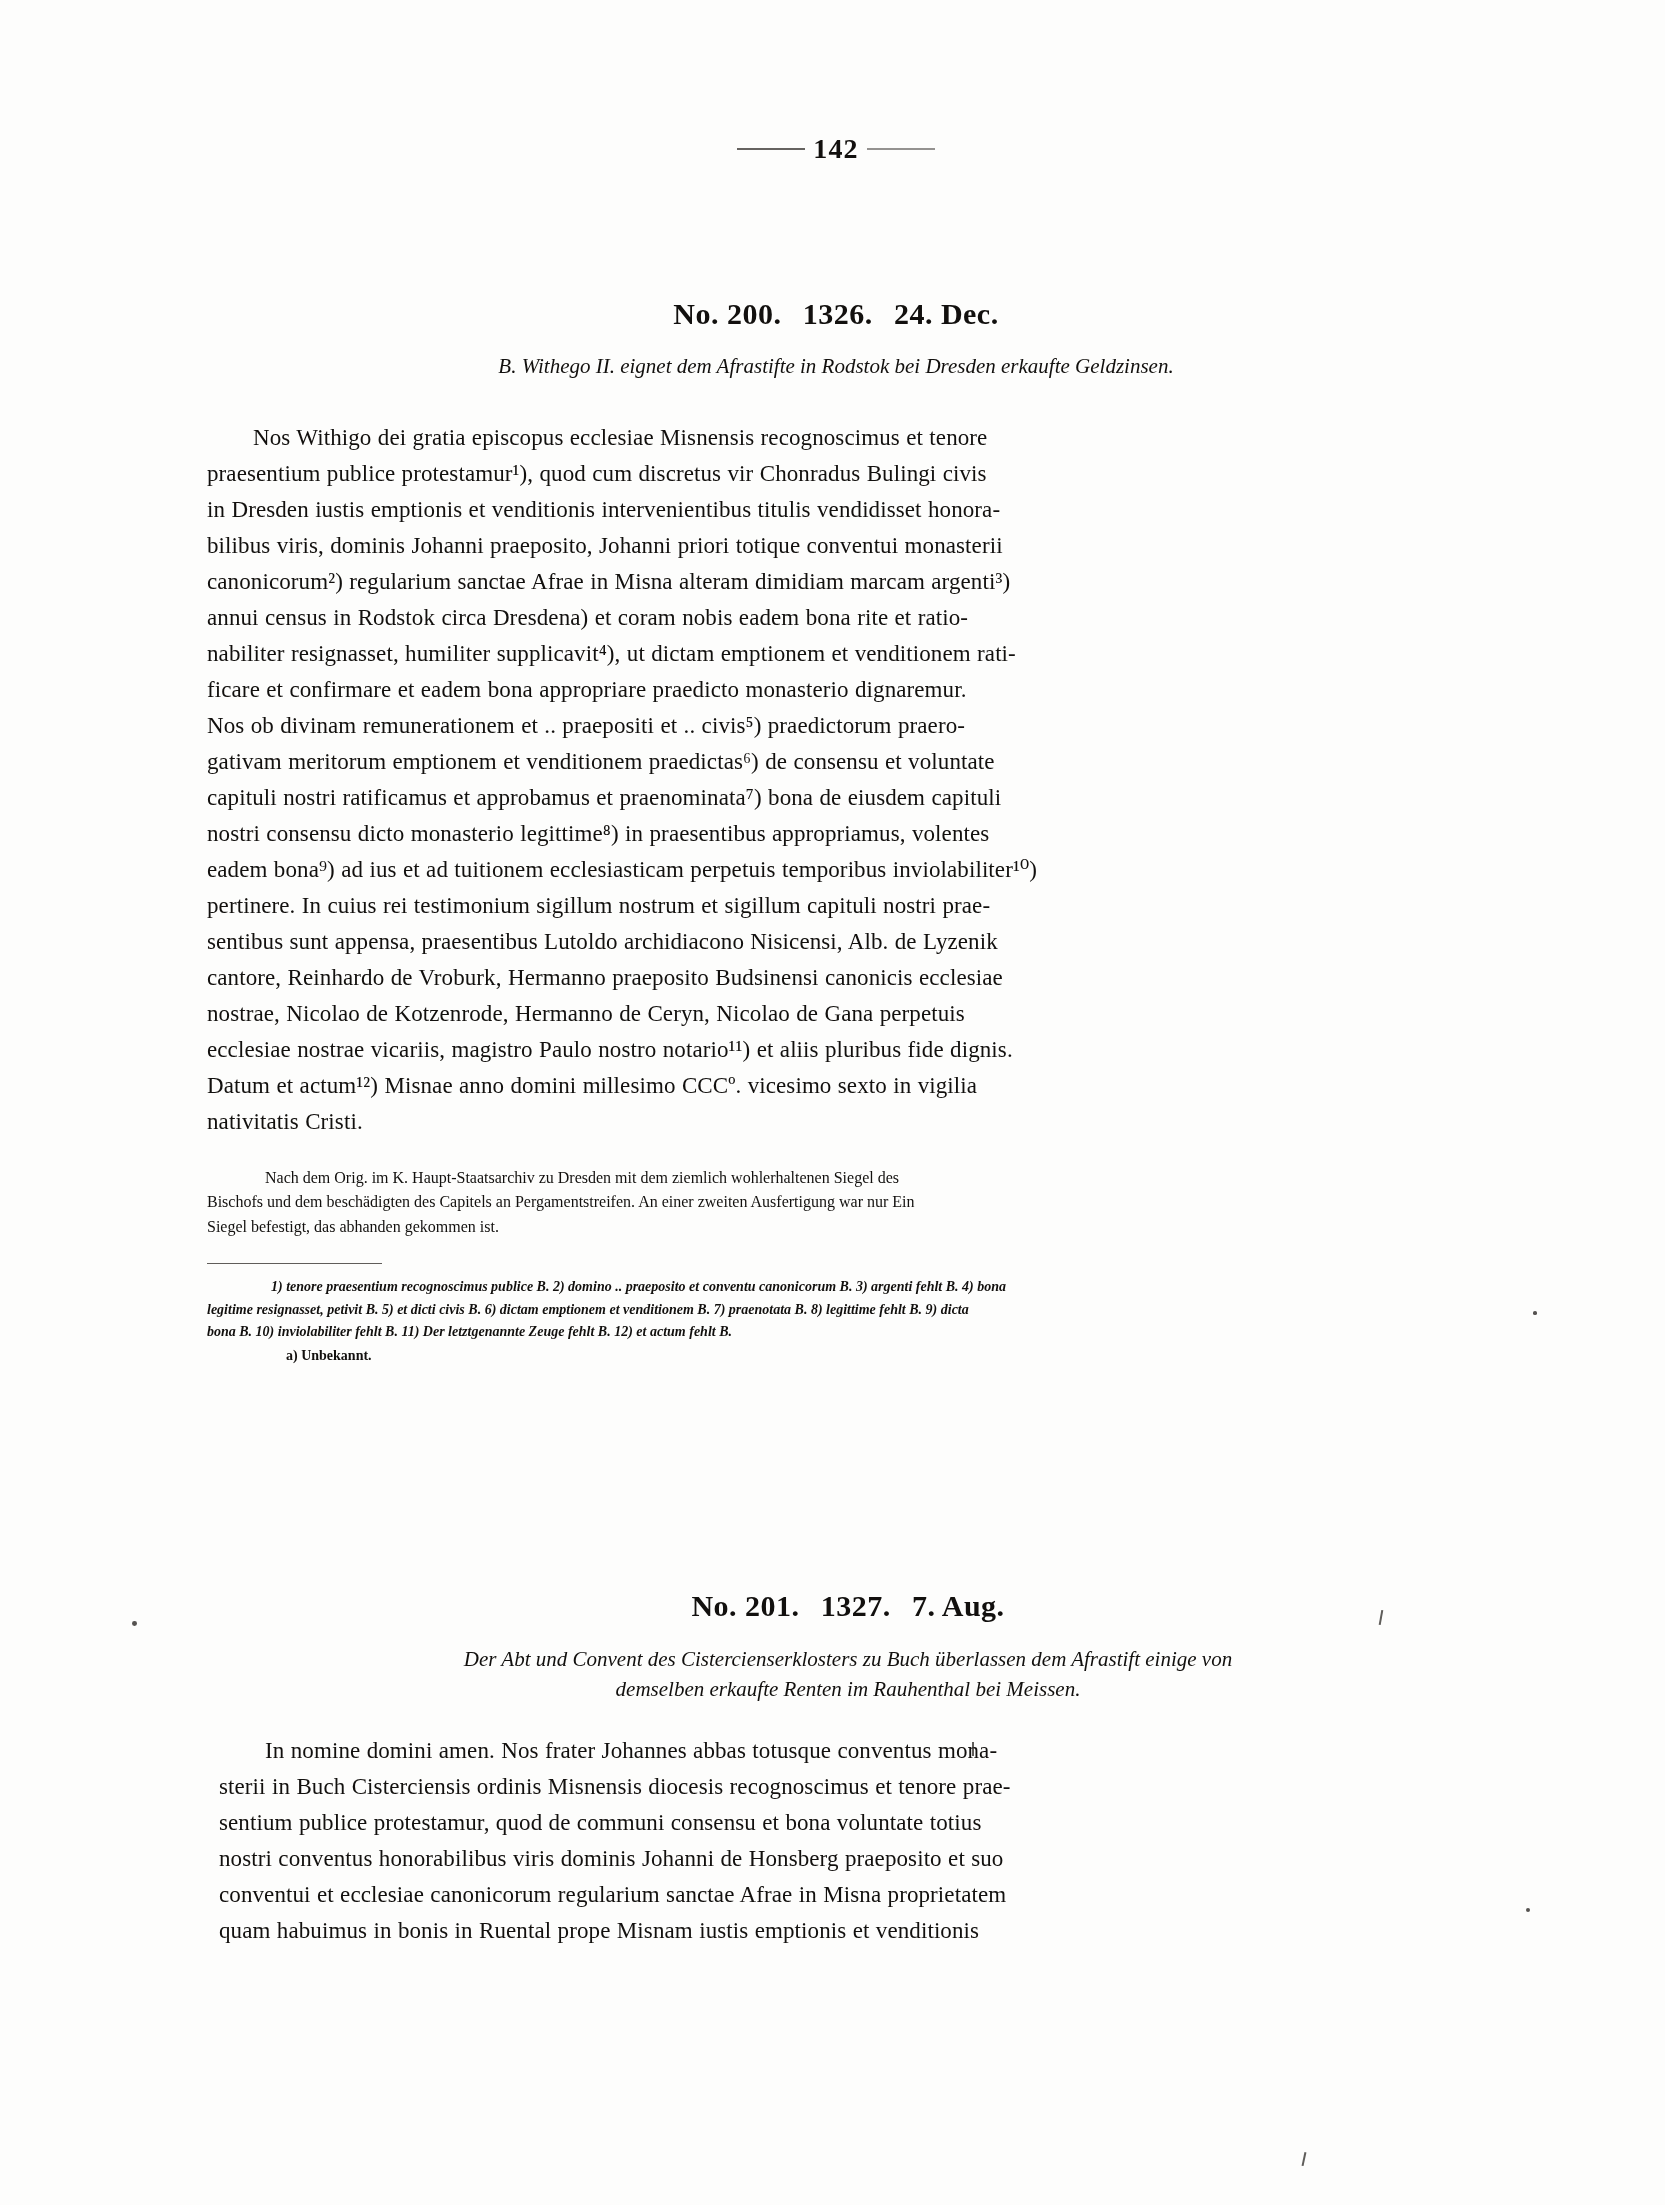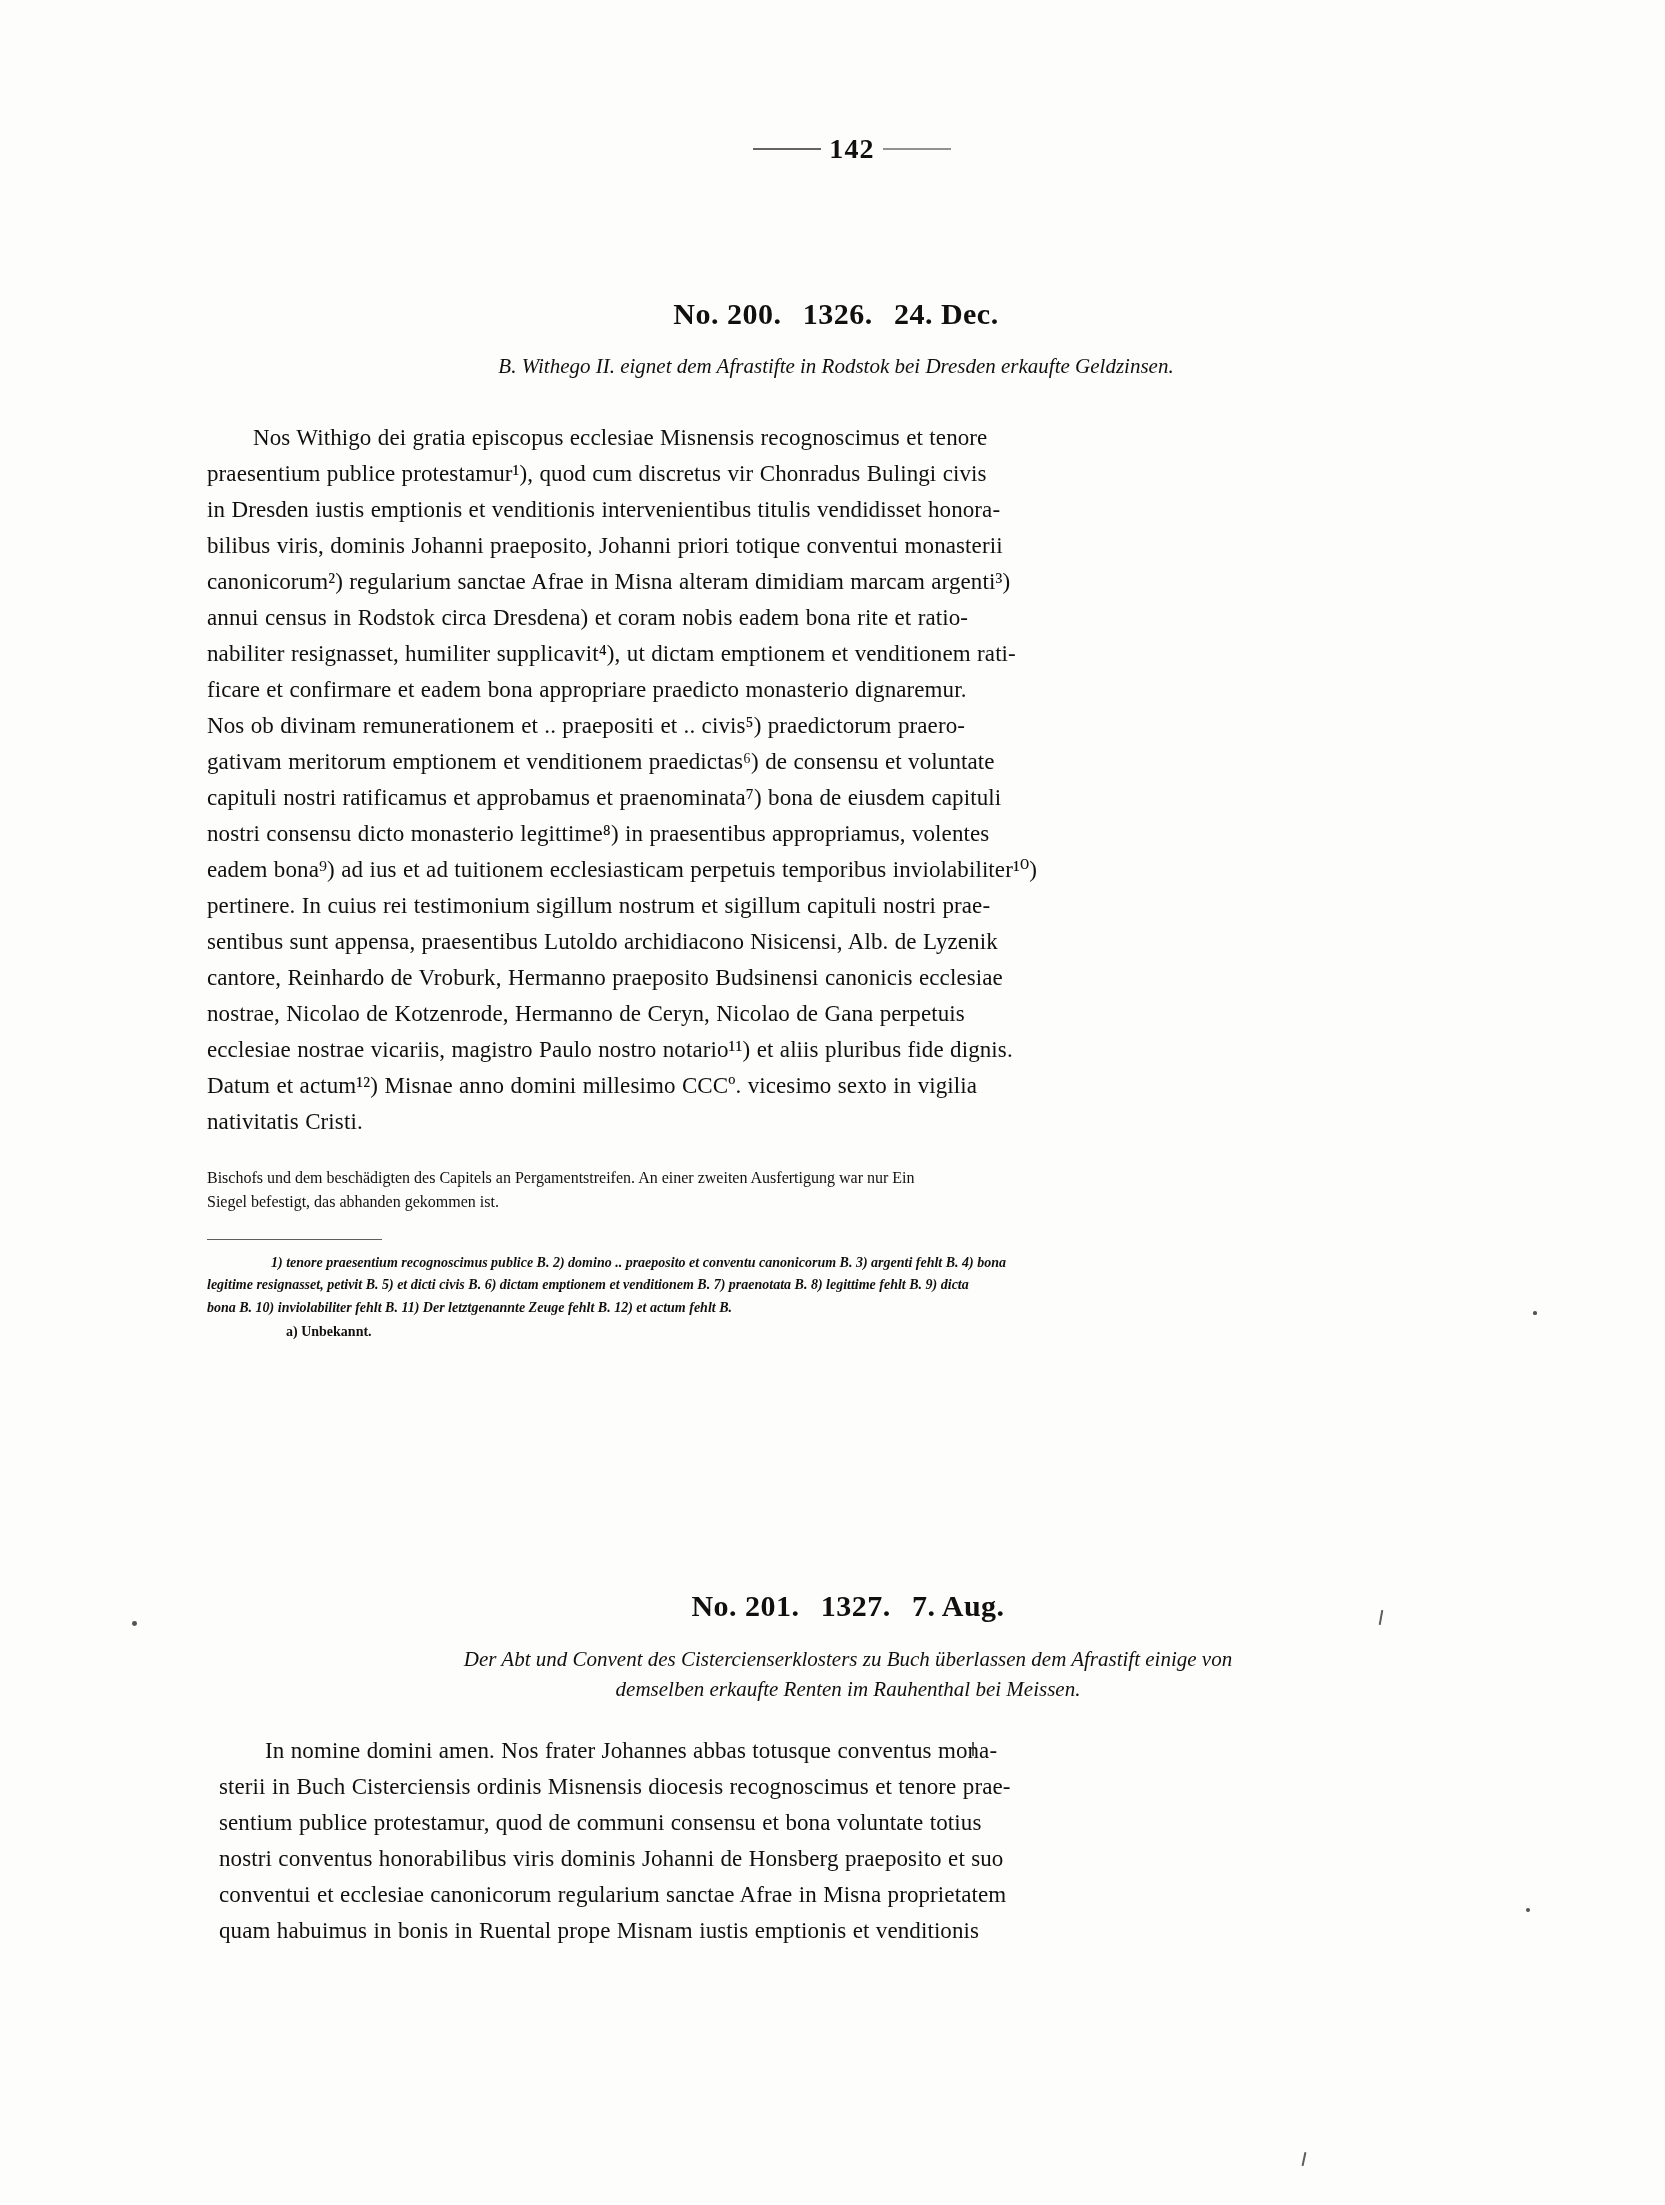--- a/index.html
+++ b/index.html
@@ -19,21 +19,21 @@
   .content {
     position: absolute;
     left: 207px;
     top: 0;
     width: 1258px;
   }
 
   
   .running-head {
     position: absolute;
-    left: 16px;
+    left: 0;
     top: 135px;
     width: 1258px;
     text-align: right;
     display: flex;
     align-items: center;
     justify-content: center;
     gap: 8px;
   }
   .rule-dash {
     display: inline-block;
@@ -170,20 +170,21 @@
         <div>pertinere.   In cuius rei testimonium sigillum nostrum et sigillum capituli nostri prae-</div>
         <div>sentibus sunt appensa, praesentibus Lutoldo archidiacono Nisicensi, Alb. de Lyzenik</div>
         <div>cantore, Reinhardo de Vroburk, Hermanno praeposito Budsinensi canonicis ecclesiae</div>
         <div>nostrae, Nicolao de Kotzenrode, Hermanno de Ceryn, Nicolao de Gana perpetuis</div>
         <div>ecclesiae nostrae vicariis, magistro Paulo nostro notario¹¹) et aliis pluribus fide dignis.</div>
         <div>Datum et actum¹²) Misnae anno domini millesimo CCCº. vicesimo sexto in vigilia</div>
         <div>nativitatis Cristi.</div>
       </div>
 
       <div class="archival-note" style="margin-top:26.5px;">
+        <div><span class="indent"></span><span>Nach dem Orig. im K. Haupt-Staatsarchiv zu Dresden mit dem ziemlich wohlerhaltenen Siegel des</span></div>
         <div>Bischofs und dem beschädigten des Capitels an Pergamentstreifen.  An einer zweiten Ausfertigung war nur Ein</div>
         <div>Siegel befestigt, das abhanden gekommen ist.</div>
       </div>
 
       <div class="apparatus-rule" style="margin-top:24.4px; margin-left:0;"></div>
 
       <div class="apparatus" style="margin-top:11.7px;">
         <div><span class="indent"></span><em>1) tenore praesentium recognoscimus publice B.  2) domino .. praeposito et conventu canonicorum B.  3) argenti fehlt B.  4) bona</em></div>
         <div><em>legitime resignasset, petivit B.  5) et dicti civis B.  6) dictam emptionem et venditionem B.  7) praenotata B.  8) legittime fehlt B.  9) dicta</em></div>
         <div><em>bona B.  10) inviolabiliter fehlt B.  11) Der letztgenannte Zeuge fehlt B.  12) et actum fehlt B.</em></div>

